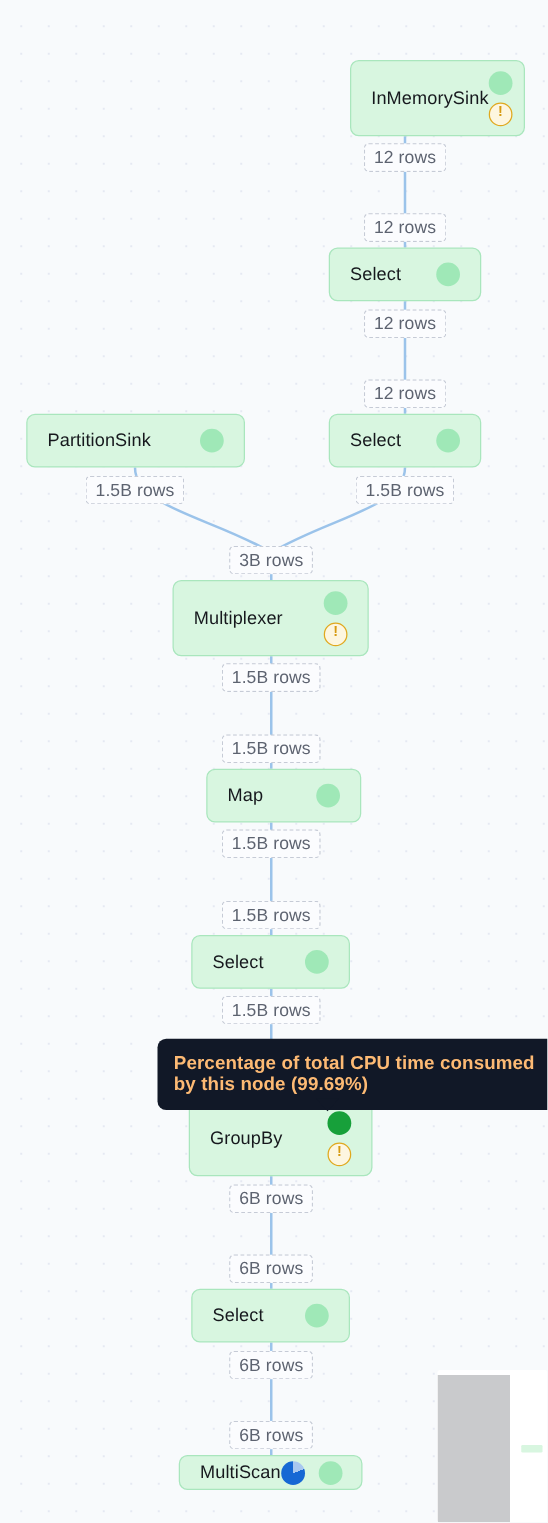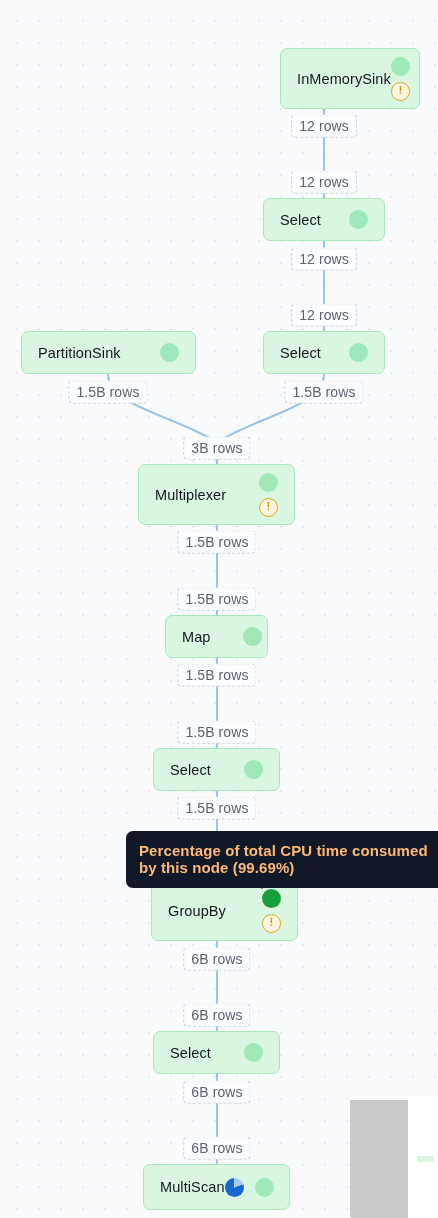--- a/index.html
+++ b/index.html
@@ -189,21 +189,21 @@
       </div>
       <div class="node" style="left: 138px; top: 464px; width: 157px; height: 61px; align-items: center;">
         <span class="node-label">Multiplexer</span>
         <div class="node-badges">
           <div class="badge-row">
             <span class="dot dot-light"></span>
           </div>
           <div class="warn">!</div>
         </div>
       </div>
-      <div class="node" style="left: 165px; top: 615px; width: 103px; height: 43px; gap: 32px;">
+      <div class="node" style="left: 165px; top: 615px; width: 124px; height: 43px; gap: 32px;">
         <span class="node-label">Map</span>
         <div class="node-badges">
           <div class="badge-row">
             <span class="dot dot-light"></span>
           </div>
         </div>
       </div>
       <div class="node" style="left: 153px; top: 748px; width: 127px; height: 43px;">
         <span class="node-label">Select</span>
         <div class="node-badges">
@@ -222,21 +222,21 @@
         </div>
       </div>
       <div class="node" style="left: 153px; top: 1031px; width: 127px; height: 43px;">
         <span class="node-label">Select</span>
         <div class="node-badges">
           <div class="badge-row">
             <span class="dot dot-light"></span>
           </div>
         </div>
       </div>
-      <div class="node" style="left: 143px; top: 1164px; width: 147px; height: 46px;">
+      <div class="node" style="left: 143px; top: 1164px; width: 147px; height: 28px;">
         <span class="node-label">MultiScan</span>
         <div class="node-badges">
           <div class="badge-row">
             <span class="pie"></span>
             <span class="dot dot-light"></span>
           </div>
         </div>
       </div>
     </div>
   <div id="edge-labels">

